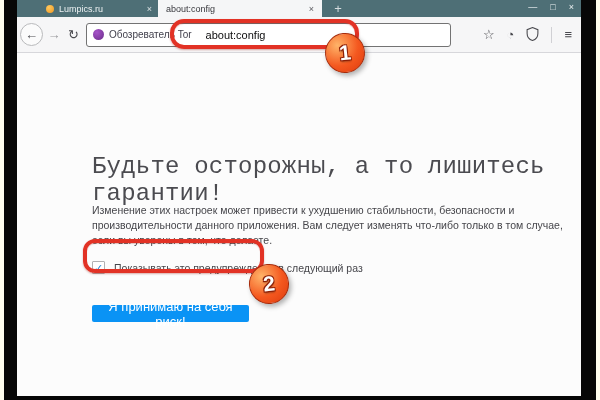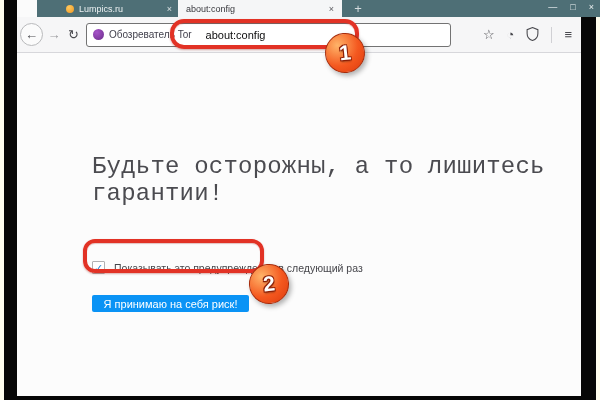--- a/index.html
+++ b/index.html
@@ -6,21 +6,21 @@
   body{
     width:600px;height:400px;position:relative;overflow:hidden;
     background:#fffdee;
     font-family:"Liberation Sans", sans-serif;
   }
   
   .frame{position:absolute;left:4px;top:0;width:592px;height:400px;background:#070707;}
   .browser{position:absolute;left:17px;top:0;width:564px;height:396px;background:#fbfbfb;}
 
   
-  .tabbar{position:absolute;left:0;top:0;width:100%;height:17px;background:#4e6f76;margin-left:20px;}
+  .tabbar{position:absolute;left:0;top:0;width:100%;height:17px;background:#4e6f76;}
   .tab{position:absolute;top:0;height:17px;display:flex;align-items:center;box-sizing:border-box;font-size:9px;cursor:default;}
   .tab-inactive{left:23px;width:118px;padding:0 6px;color:#edf2f3;}
   .favicon{width:8px;height:8px;border-radius:50%;background:radial-gradient(circle at 35% 30%,#ffc95e,#ef9722);margin-right:5px;flex:none;}
   .tab-title{white-space:nowrap;overflow:hidden;}
   .tab-close{margin-left:auto;color:#d9e1e2;font-size:9px;padding-left:6px;}
   .tab-active{left:141px;width:164px;background:#f5f6f7;color:#38383d;padding:0 8px;}
   .tab-active .tab-close{color:#5a5a5f;}
   .newtab{position:absolute;left:312px;top:1px;width:18px;height:15px;color:#d5dcde;font-size:13px;text-align:center;line-height:15px;}
   .win-controls{position:absolute;right:7px;top:0;height:15px;display:flex;align-items:center;gap:13px;color:#eef2f3;font-size:9px;}
   .win-controls span{line-height:15px;}
@@ -39,21 +39,21 @@
   .nav-icons .ico{color:#4a4a4f;font-size:13px;line-height:1;}
   .sep{width:1px;height:16px;background:#d0d0d4;}
 
   
   .content{position:absolute;left:0;top:53px;width:100%;height:343px;background:#fcfcfc;}
   .heading{position:absolute;left:75px;top:100px;font-size:24px;font-weight:300;color:#4b4b50;letter-spacing:.2px;font-family:Liberation Mono, monospace;}
   .para{position:absolute;left:75px;top:150px;width:474px;font-size:10.5px;line-height:15px;color:#46464b;}
   .chkrow{position:absolute;left:75px;top:208px;display:flex;align-items:center;}
   .chkbox{width:13px;height:13px;border:1px solid #b1b1b3;border-radius:1px;background:#fff;color:#1f7fd1;font-size:11px;line-height:12px;text-align:center;box-sizing:border-box;flex:none;}
   .chklabel{margin-left:9px;font-size:10.5px;color:#46464b;}
-  .accept{position:absolute;left:75px;top:242px;width:157px;height:17px;background:#0a93f5;border:none;border-radius:2px;color:#fff;font-size:11px;font-family:"Liberation Sans",sans-serif;display:flex;align-items:center;justify-content:center;}
+  .accept{position:absolute;left:75px;top:252px;width:157px;height:17px;background:#0a93f5;border:none;border-radius:2px;color:#fff;font-size:13px;font-family:"Liberation Sans",sans-serif;display:flex;align-items:center;justify-content:center;}
 
   
   .hl{position:absolute;border:4px solid #e23225;box-sizing:border-box;
       box-shadow:0 1px 2px rgba(150,20,10,.35), inset 0 1px 1px rgba(150,20,10,.25);}
   .hl1{left:170px;top:19px;width:189px;height:30px;border-radius:14px;}
   .hl2{left:83px;top:239px;width:181px;height:34px;border-radius:12px;}
   .badge{position:absolute;width:38px;height:38px;border-radius:50%;
       background:radial-gradient(circle at 32% 28%,#ffb469,#f4581f 55%,#dd3a0e);
       border:1px solid #a62c0c;box-shadow:2px 3px 5px rgba(0,0,0,.3);
       display:flex;align-items:center;justify-content:center;
@@ -110,20 +110,21 @@
             <path d="M12 1 L22 5 V12 C22 19 17 23.5 12 25 C7 23.5 2 19 2 12 V5 Z" fill="none" stroke="#4a4a4f" stroke-width="2"></path>
           </svg>
       </span>
       <span class="sep"></span>
       <span class="ico">≡</span>
     </div>
   </div>
 
   <div class="content">
     <div class="heading">Будьте осторожны, а то лишитесь гарантии!</div>
+    <div class="para">Изменение этих настроек может привести к ухудшению стабильности, безопасности и производительности данного приложения. Вам следует изменять что-либо только в том случае, если вы уверены в том, что делаете.</div>
     <div class="chkrow">
       <span class="chkbox">✓</span>
       <span class="chklabel">Показывать это предупреждение в следующий раз</span>
     </div>
     <button class="accept">Я принимаю на себя риск!</button>
   </div>
 </div>
 
 <div class="hl hl1"></div>
 <div class="badge badge1">1</div>

